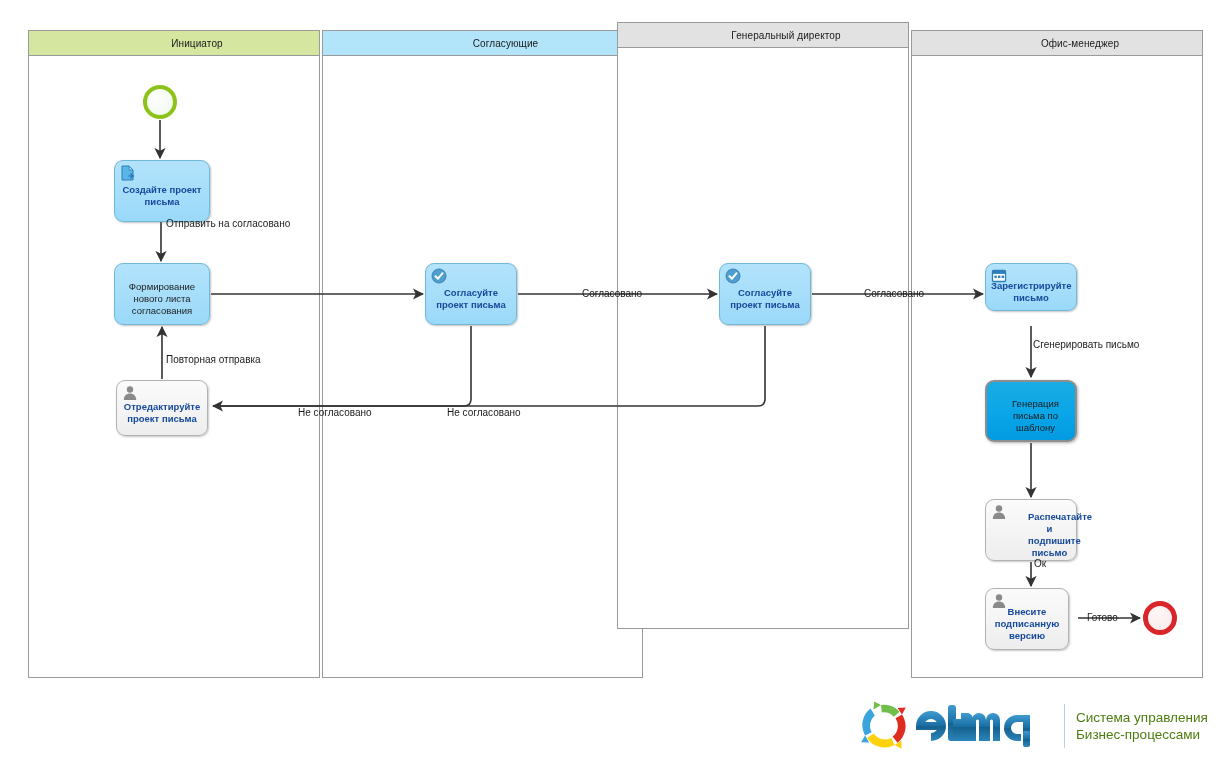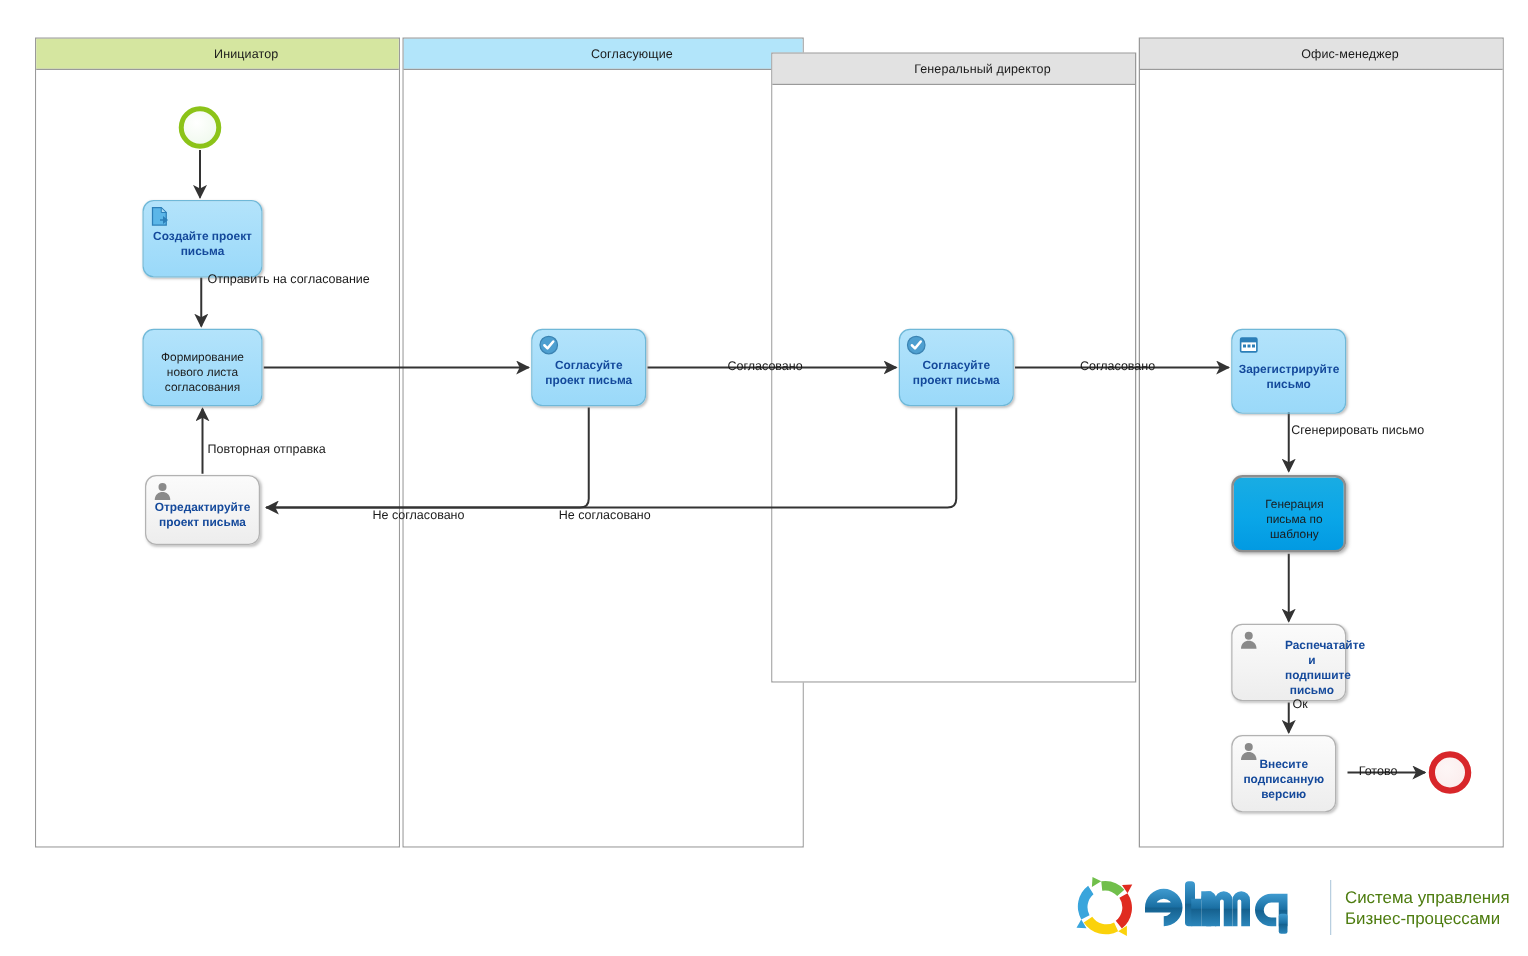--- a/index.html
+++ b/index.html
@@ -163,21 +163,21 @@
       <span>Инициатор</span>
     </div>
     <div class="pool-body"></div>
   </div>
   <div class="pool" id="pool-1" style="left: 322px; top: 30px; width: 321px; height: 648px;">
     <div class="pool-header" style="background: linear-gradient(rgb(178, 229, 250) 0%, rgb(178, 229, 250) 100%);">
       <span>Согласующие</span>
     </div>
     <div class="pool-body"></div>
   </div>
-  <div class="pool" id="pool-2" style="left: 617px; top: 42px; width: 292px; height: 504px;">
+  <div class="pool" id="pool-2" style="left: 617px; top: 22px; width: 292px; height: 607px;">
     <div class="pool-header" style="background: linear-gradient(rgb(226, 226, 226) 0%, rgb(226, 226, 226) 100%);">
       <span>Генеральный директор</span>
     </div>
     <div class="pool-body"></div>
   </div>
   <div class="pool" id="pool-3" style="left: 911px; top: 30px; width: 292px; height: 648px;">
     <div class="pool-header" style="background: linear-gradient(rgb(226, 226, 226) 0%, rgb(226, 226, 226) 100%);">
       <span>Офис-менеджер</span>
     </div>
     <div class="pool-body"></div>
@@ -258,21 +258,21 @@
   <div class="task task-user-blue" id="task-4" style="left: 719px; top: 263px; width: 92px; height: 62px;">
     <span class="ticon">
       <svg width="16" height="16" viewBox="0 0 16 16">
         <circle cx="8" cy="8" r="7" fill="#4e9fd0" stroke="#3b83b2" stroke-width="1"></circle>
         <path d="M4.5 8.2 L7 10.7 L11.6 5.2" stroke="#ffffff" stroke-width="2" fill="none" stroke-linecap="round" stroke-linejoin="round"></path>
       </svg>
     </span>
     <span class="tlabel">Согласуйте проект письма</span>
   </div>
 
-  <div class="task task-user-blue" id="task-5" style="left: 985px; top: 263px; width: 92px; height: 68px;">
+  <div class="task task-user-blue" id="task-5" style="left: 985px; top: 263px; width: 92px; height: 48px;">
     <span class="ticon">
       <svg width="16" height="16" viewBox="0 0 16 16">
         <rect x="1.5" y="2.5" width="13" height="11" rx="1" fill="#ffffff" stroke="#2c7fb8" stroke-width="1.3"></rect>
         <rect x="1.5" y="2.5" width="13" height="3.4" fill="#2c7fb8"></rect>
         <rect x="3.4" y="7.6" width="2.4" height="2.4" fill="#2c7fb8"></rect>
         <rect x="7" y="7.6" width="2.4" height="2.4" fill="#2c7fb8"></rect>
         <rect x="10.6" y="7.6" width="2.4" height="2.4" fill="#2c7fb8"></rect>
       </svg>
     </span>
     <span class="tlabel">Зарегистрируйте письмо</span>
@@ -295,21 +295,21 @@
   <div class="task task-user-grey" id="task-8" style="left: 985px; top: 588px; width: 84px; height: 62px;">
     <span class="ticon">
       <svg width="16" height="16" viewBox="0 0 16 16">
         <circle cx="8" cy="4.5" r="3.2" fill="#8a8a8a"></circle>
         <path d="M1.8 15 C1.8 10.6 5 8.6 8 8.6 C11 8.6 14.2 10.6 14.2 15 z" fill="#8a8a8a"></path>
       </svg>
     </span>
     <span class="tlabel">Внесите подписанную версию</span>
   </div>
 
-  <div class="flabel" id="fl-1" style="left: 166px; top: 218px;">Отправить на согласование</div>
+  <div class="flabel" id="fl-1" style="left: 166px; top: 218px;">Отправить на согласовано</div>
   <div class="flabel" id="fl-3" style="left: 582px; top: 288px;">Согласовано</div>
   <div class="flabel" id="fl-4" style="left: 864px; top: 288px;">Согласовано</div>
   <div class="flabel" id="fl-5" style="left: 447px; top: 407px;">Не согласовано</div>
   <div class="flabel" id="fl-6" style="left: 298px; top: 407px;">Не согласовано</div>
   <div class="flabel" id="fl-7" style="left: 166px; top: 354px;">Повторная отправка</div>
   <div class="flabel" id="fl-8" style="left: 1033px; top: 339px;">Сгенерировать письмо</div>
   <div class="flabel" id="fl-10" style="left: 1034px; top: 558px;">Ок</div>
   <div class="flabel" id="fl-11" style="left: 1087px; top: 612px;">Готово</div>
 
   <div id="logo" style="left: 858px; top: 700px;">

